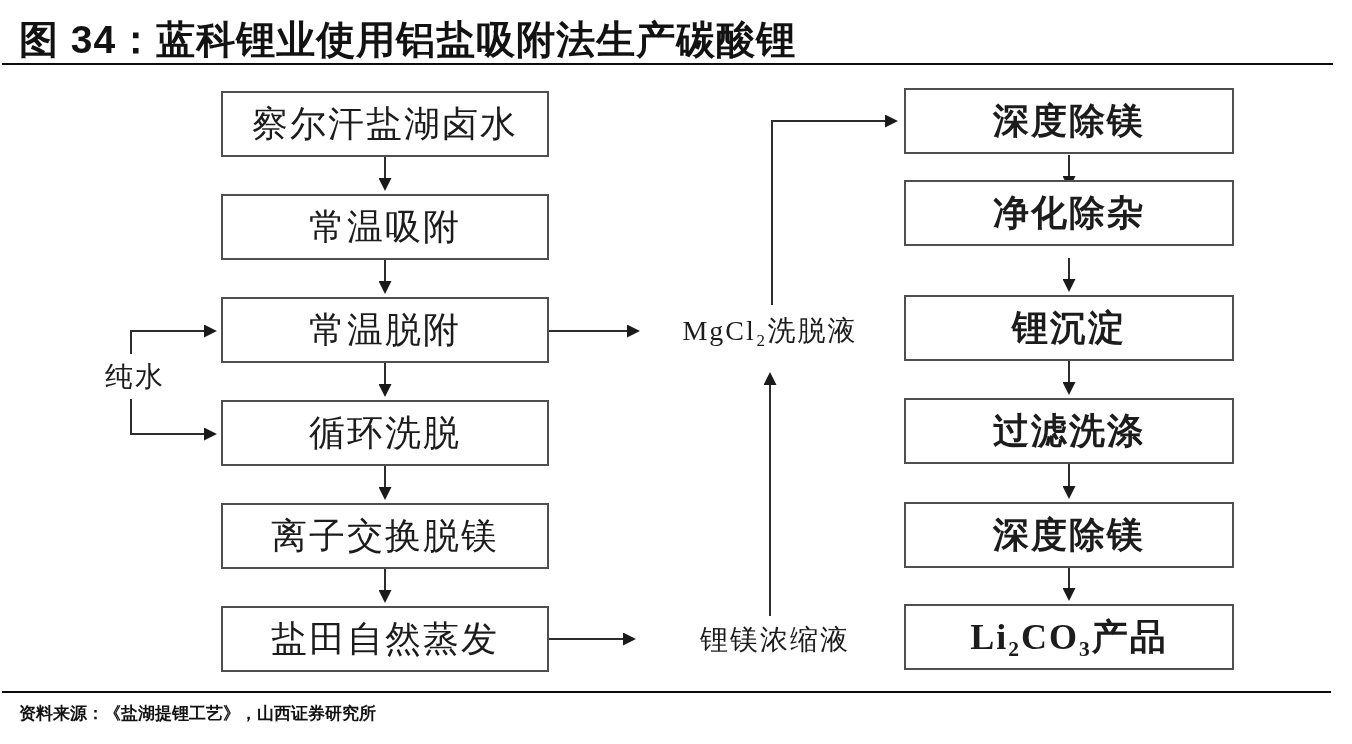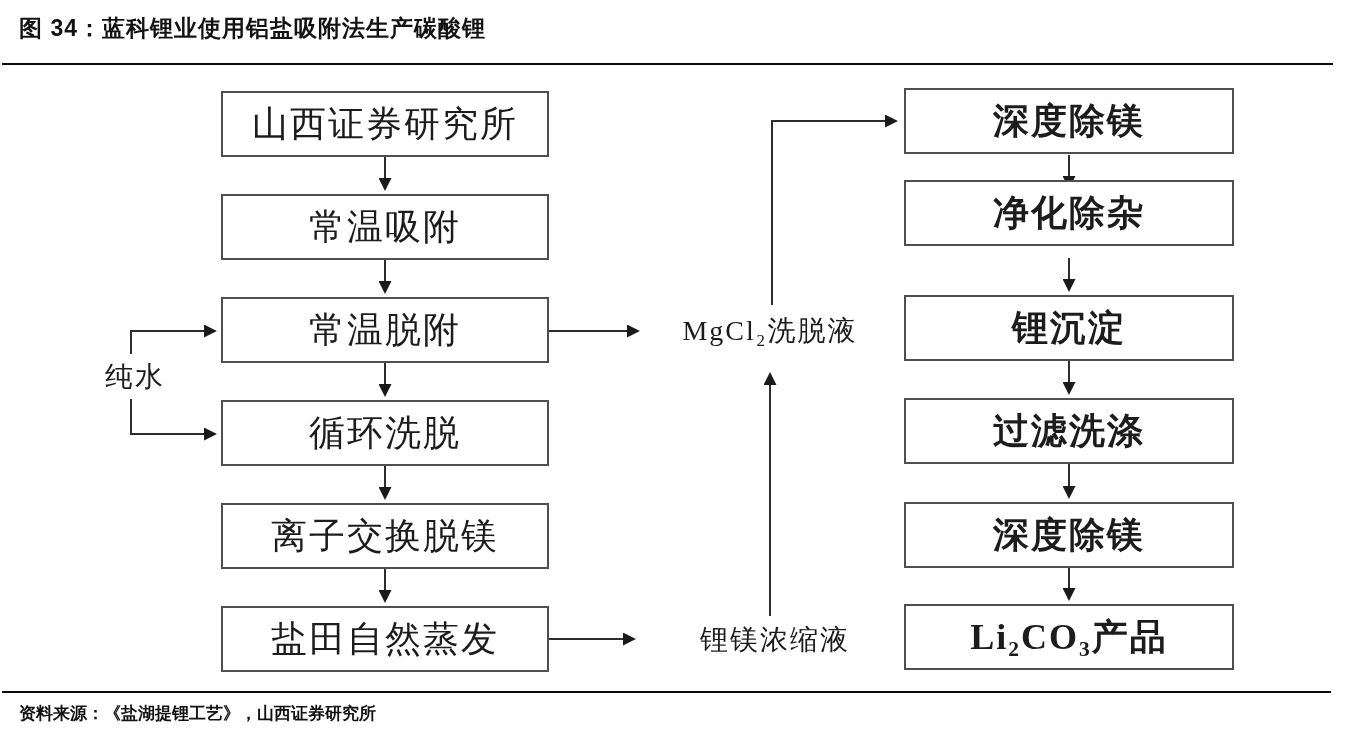--- a/index.html
+++ b/index.html
@@ -8,21 +8,21 @@
     width: 1352px;
     height: 744px;
     background: #ffffff;
     overflow: hidden;
     font-family: "Liberation Sans", "DejaVu Sans", sans-serif;
   }
   .fig-title {
     position: absolute;
     left: 19px;
     top: 13px;
-    font-size: 23px;
+    font-size: 39px;
     font-weight: 700;
     color: #121212;
     letter-spacing: 1px;
     white-space: nowrap;
   }
   .rule {
     position: absolute;
     height: 2px;
     background: #0c0c0c;
   }
@@ -102,21 +102,21 @@
 
     <path d="M772,305 L772,121 L896,121" marker-end="url(#arr)"></path>
 
     <path d="M1069,155 L1069,187" marker-end="url(#arr)"></path>
     <path d="M1069,258 L1069,290" marker-end="url(#arr)"></path>
     <path d="M1069,361 L1069,393" marker-end="url(#arr)"></path>
     <path d="M1069,464 L1069,497" marker-end="url(#arr)"></path>
     <path d="M1069,568 L1069,599" marker-end="url(#arr)"></path>
   </svg>
 
-  <div class="flow-box col-left" style="top:91px">山西证券研究所</div>
+  <div class="flow-box col-left" style="top:91px">察尔汗盐湖卤水</div>
   <div class="flow-box col-left" style="top:194px">常温吸附</div>
   <div class="flow-box col-left" style="top:297px">常温脱附</div>
   <div class="flow-box col-left" style="top:400px">循环洗脱</div>
   <div class="flow-box col-left" style="top:503px">离子交换脱镁</div>
   <div class="flow-box col-left" style="top:606px">盐田自然蒸发</div>
 
   <div class="flow-box col-right" style="top:88px">深度除镁</div>
   <div class="flow-box col-right" style="top:180px">净化除杂</div>
   <div class="flow-box col-right" style="top:295px">锂沉淀</div>
   <div class="flow-box col-right" style="top:398px">过滤洗涤</div>

